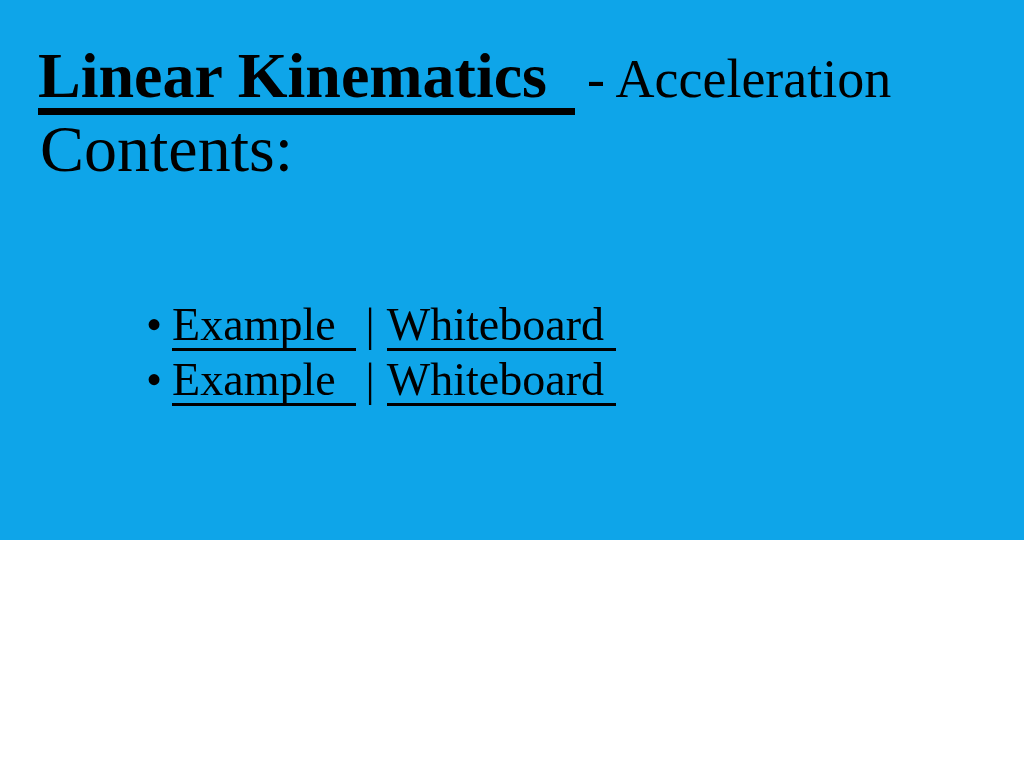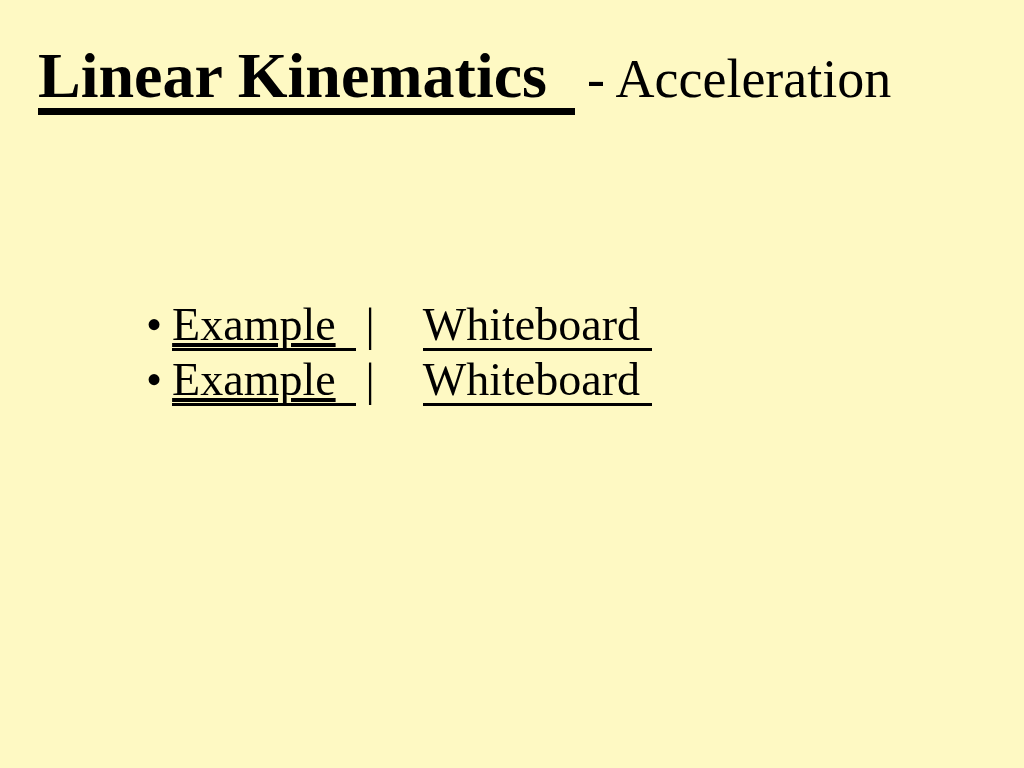--- a/index.html
+++ b/index.html
@@ -3,22 +3,22 @@
 <meta charset="utf-8">
 <style>
   html, body {
     margin: 0;
     padding: 0;
     background: #ffffff;
   }
   .slide {
     position: relative;
     width: 1024px;
-    height: 768px;
-    background: #fef9c3;
+    height: 540px;
+    background: #0ea5e9;
     color: #000000;
     font-family: "Liberation Serif", "DejaVu Serif", serif;
     overflow: hidden;
   }
   .title-line {
     position: absolute;
     left: 38px;
     top: 44px;
     font-size: 64px;
     line-height: 1;
@@ -64,33 +64,34 @@
   .marker { display: inline-block; }
   .marker.sub { padding-right: 10px; }
   .slide-link {
     display: inline-block;
     line-height: 1;
     color: #000000;
     text-decoration: none;
     border-bottom: 3px solid #000000;
     cursor: pointer;
   }
-  .slide-link.example { padding-right: 20px; text-decoration: underline; }
-  .slide-link.whiteboard { padding-right: 12px; margin-left: 36px; }
+  .slide-link.example { padding-right: 20px; }
+  .slide-link.whiteboard { padding-right: 12px; }
   .sep { margin: 0 12px 0 10px; }
 </style>
 </head>
 <body>
 
 <div class="slide">
 
   <div class="title-line">
     <span class="title-main">Linear Kinematics</span><span class="title-suffix">- Acceleration</span>
   </div>
 
+  <div class="contents-heading">Contents:</div>
 
 
 
   <div class="link-row link-row-1">
     <span class="marker sub">•</span><a class="slide-link example" href="#">Example</a><span class="sep">|</span><a class="slide-link whiteboard" href="#">Whiteboard</a>
   </div>
 
   <div class="link-row link-row-2">
     <span class="marker sub">•</span><a class="slide-link example" href="#">Example</a><span class="sep">|</span><a class="slide-link whiteboard" href="#">Whiteboard</a>
   </div>

